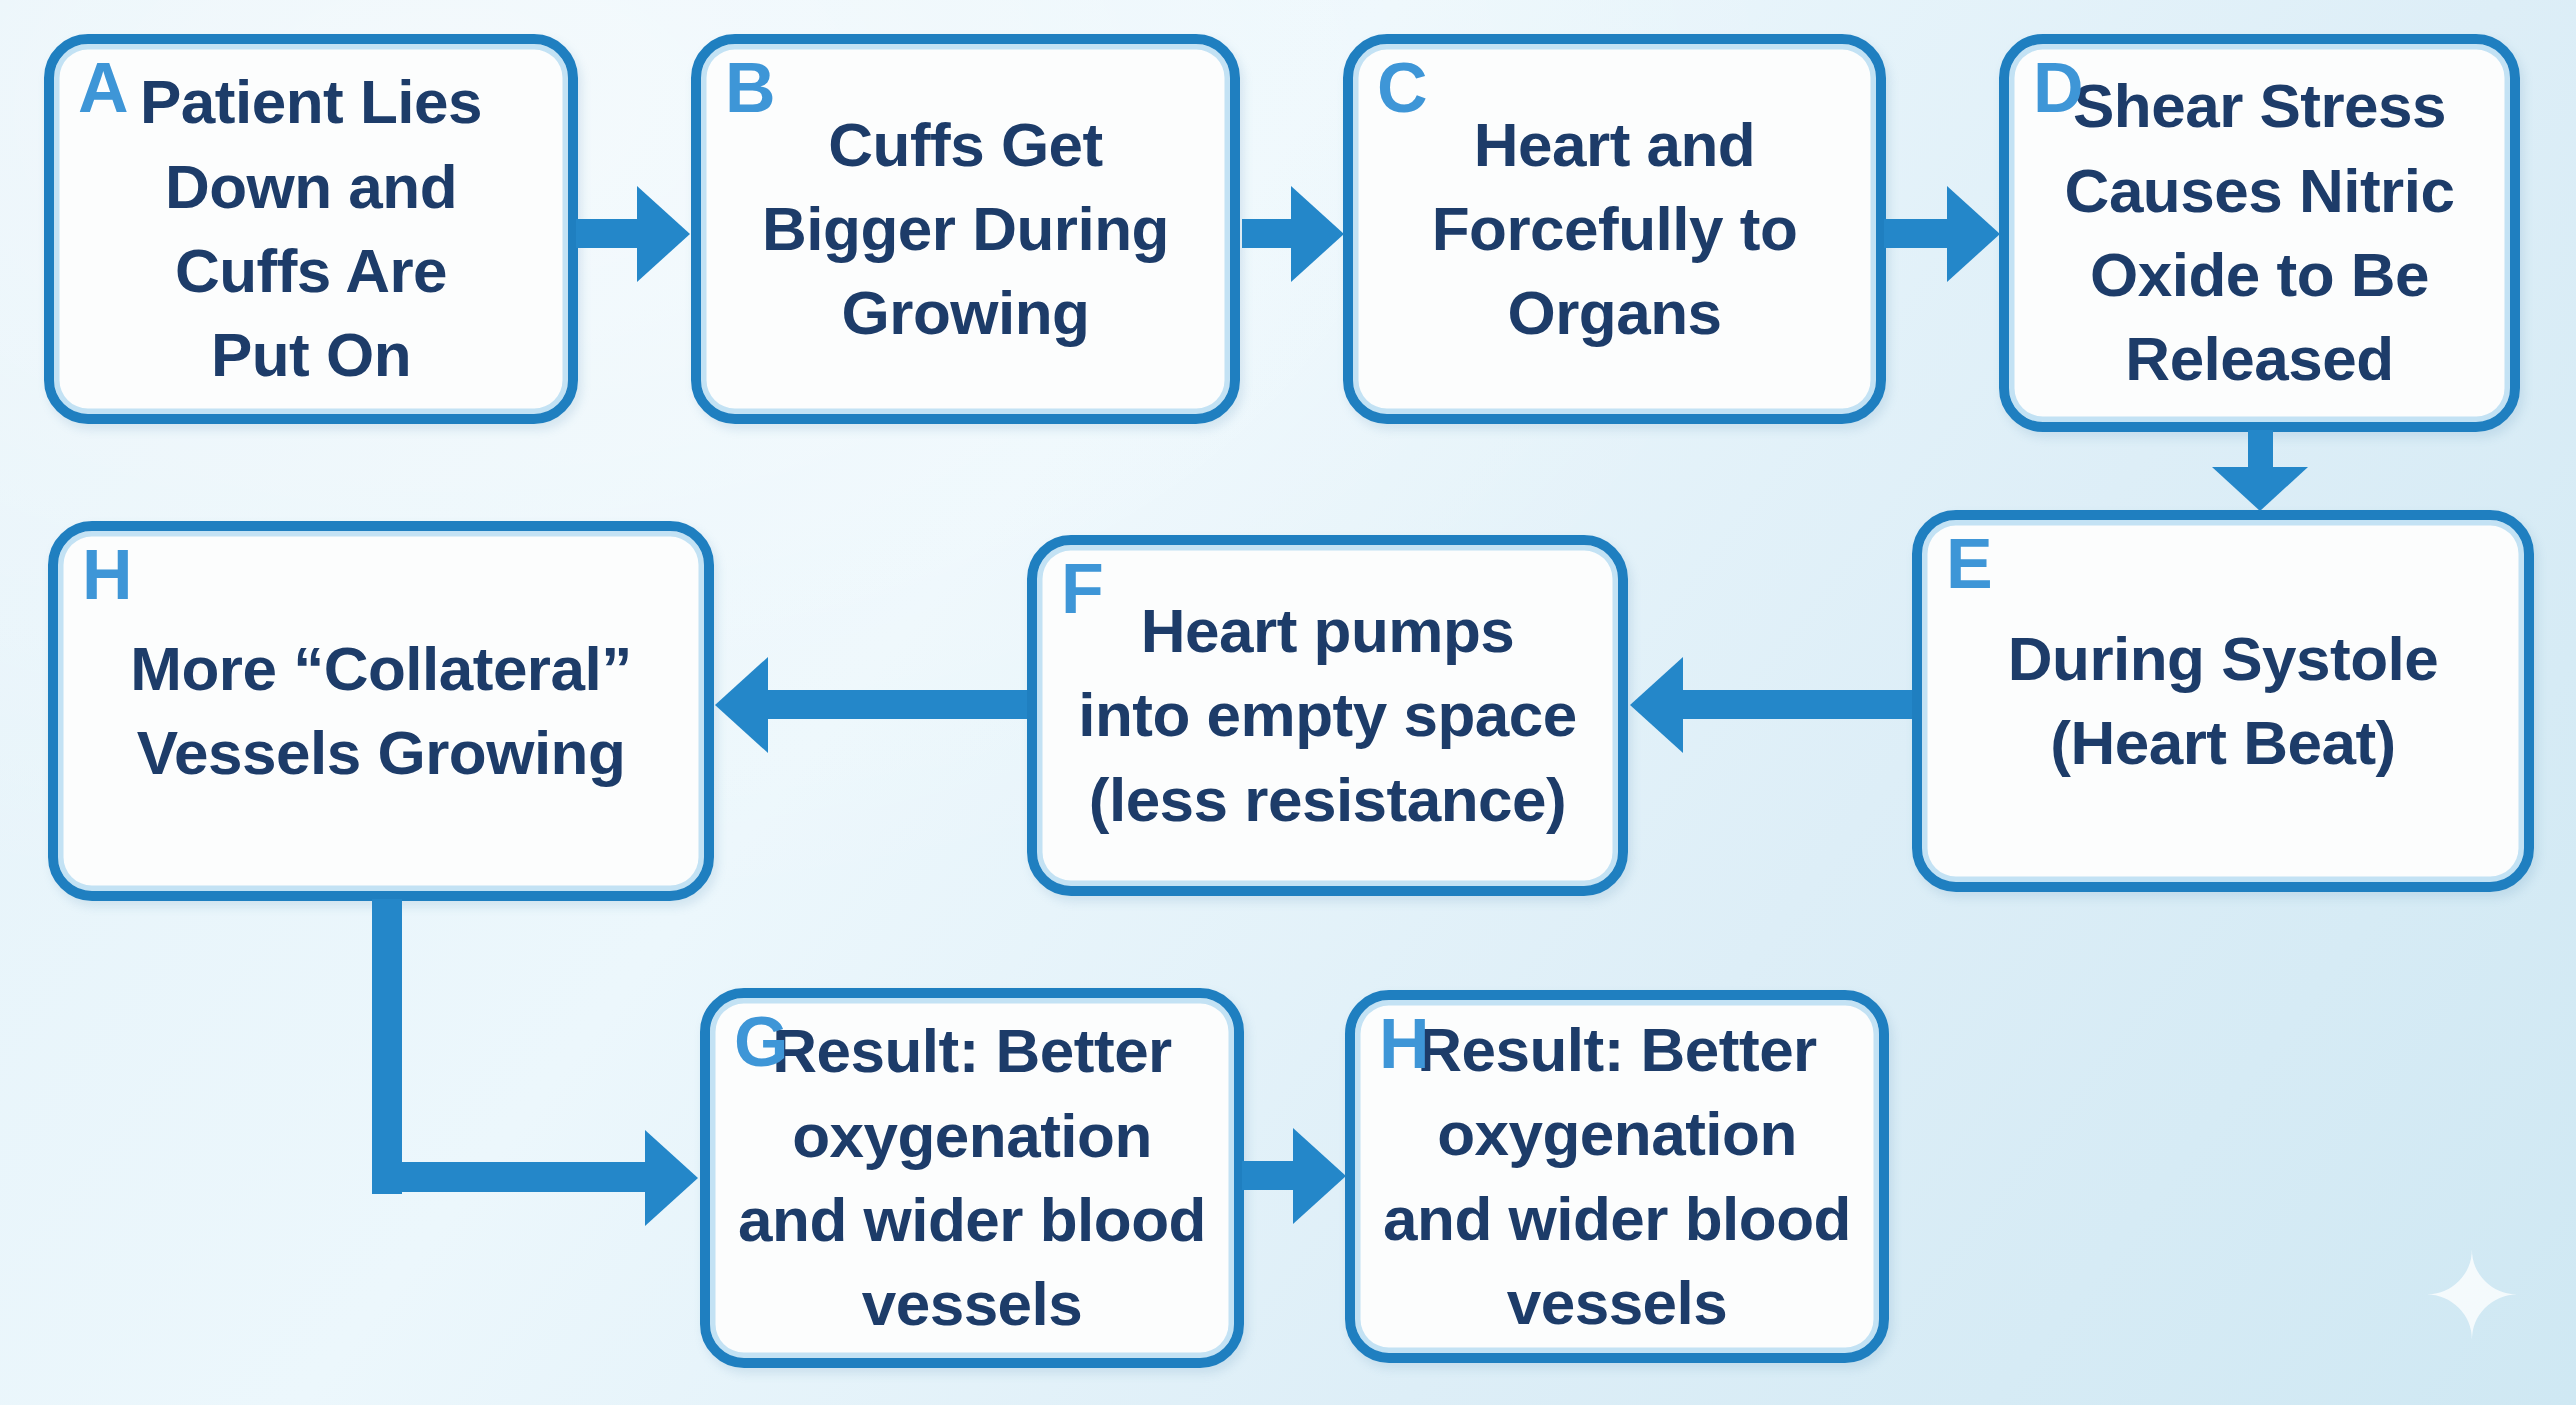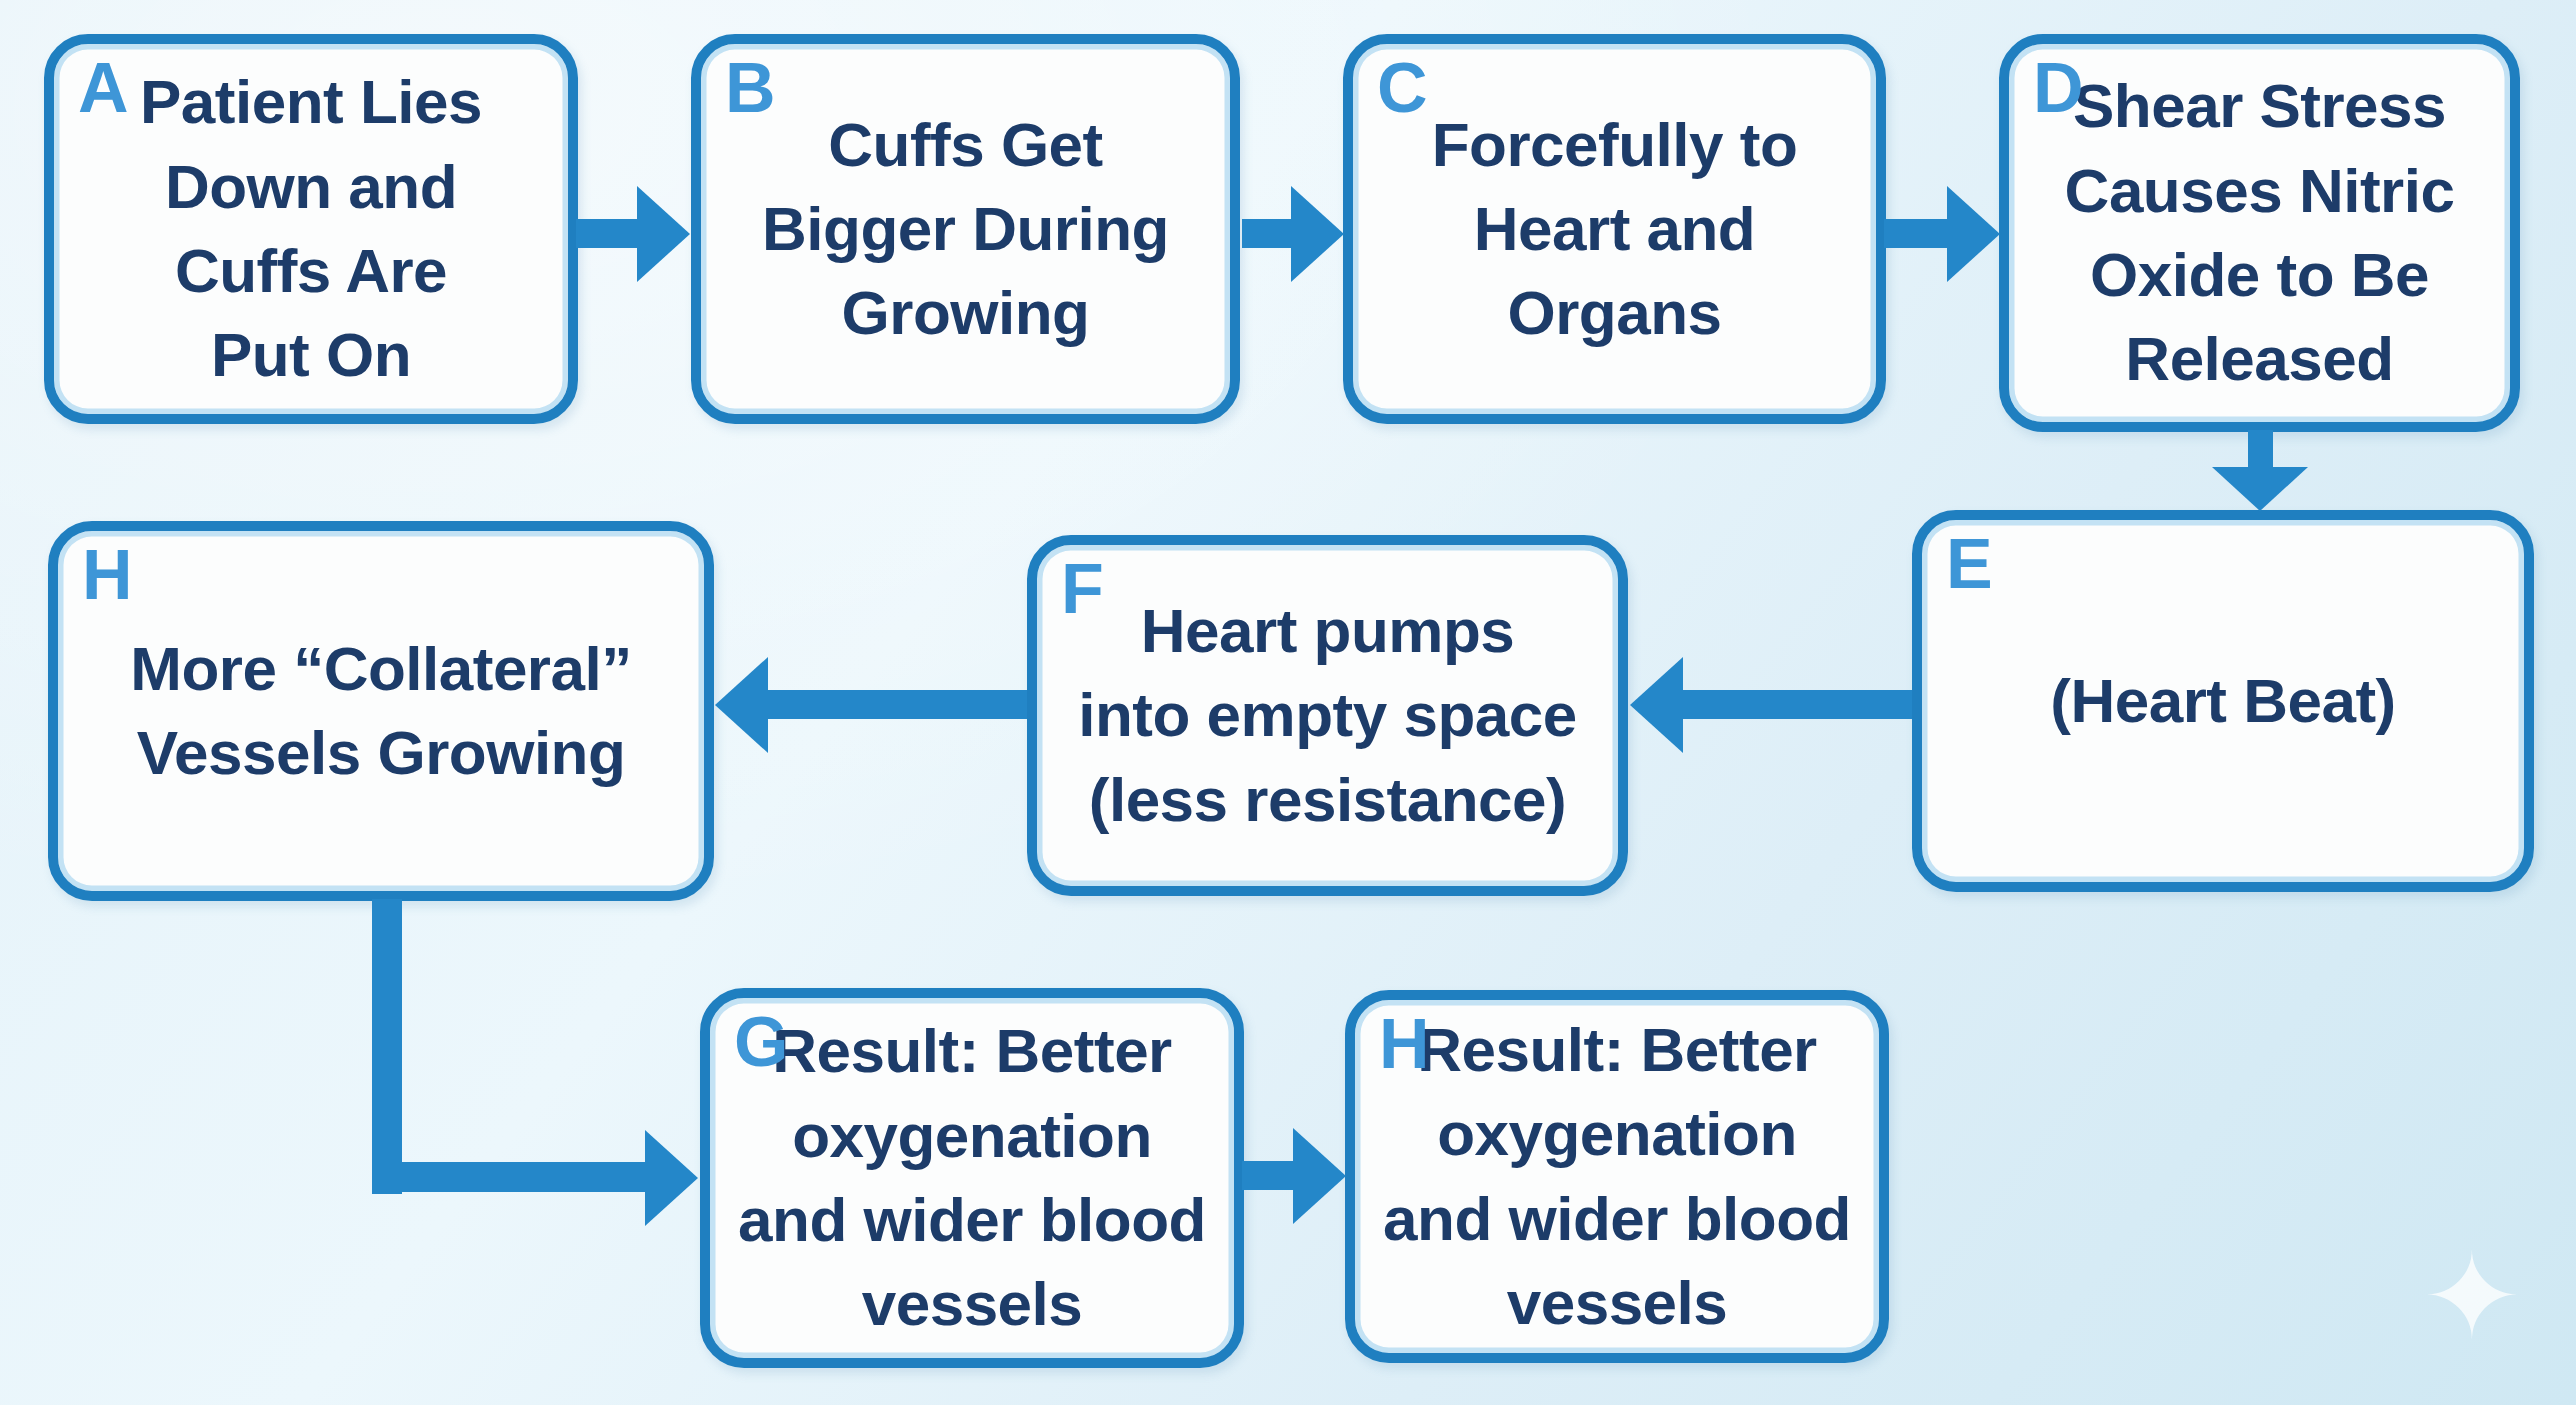--- a/index.html
+++ b/index.html
@@ -87,22 +87,22 @@
     <div class="lines">
       <div>Cuffs Get</div>
       <div>Bigger During</div>
       <div>Growing</div>
     </div>
   </div>
 
   <div class="node" style="left:1343px;top:34px;width:543px;height:390px;">
     <span class="tag">C</span>
     <div class="lines">
+      <div>Heart and</div>
       <div>Forcefully to</div>
-      <div>Heart and</div>
       <div>Organs</div>
     </div>
   </div>
 
   <div class="node" style="left:1999px;top:34px;width:521px;height:398px;">
     <span class="tag">D</span>
     <div class="lines">
       <div>Shear Stress</div>
       <div>Causes Nitric</div>
       <div>Oxide to Be</div>
@@ -123,20 +123,21 @@
     <div class="lines">
       <div>Heart pumps</div>
       <div>into empty space</div>
       <div>(less resistance)</div>
     </div>
   </div>
 
   <div class="node" style="left:1912px;top:510px;width:622px;height:382px;">
     <span class="tag">E</span>
     <div class="lines">
+      <div>During Systole</div>
       <div>(Heart Beat)</div>
     </div>
   </div>
 
   <div class="node" style="left:700px;top:988px;width:544px;height:380px;">
     <span class="tag">G</span>
     <div class="lines">
       <div>Result: Better</div>
       <div>oxygenation</div>
       <div>and wider blood</div>

